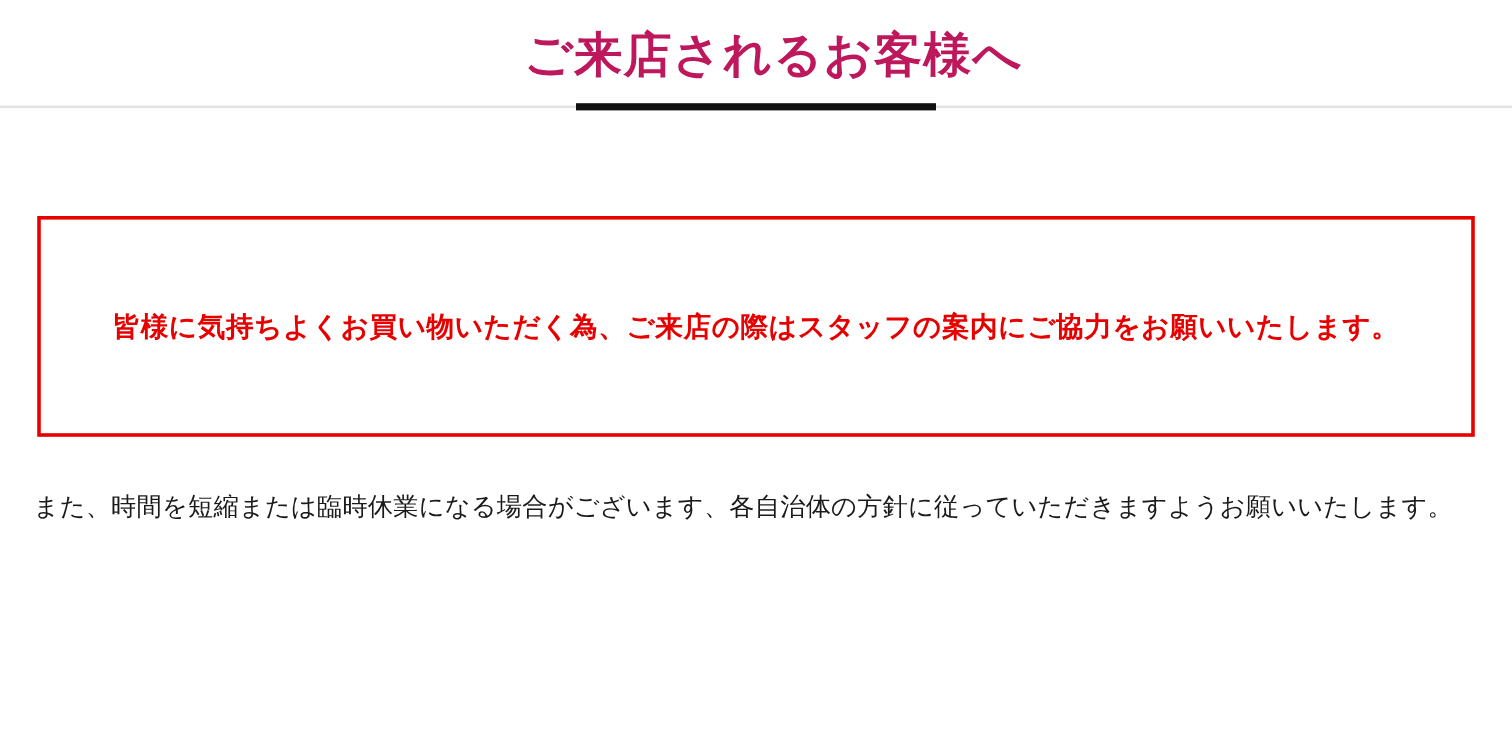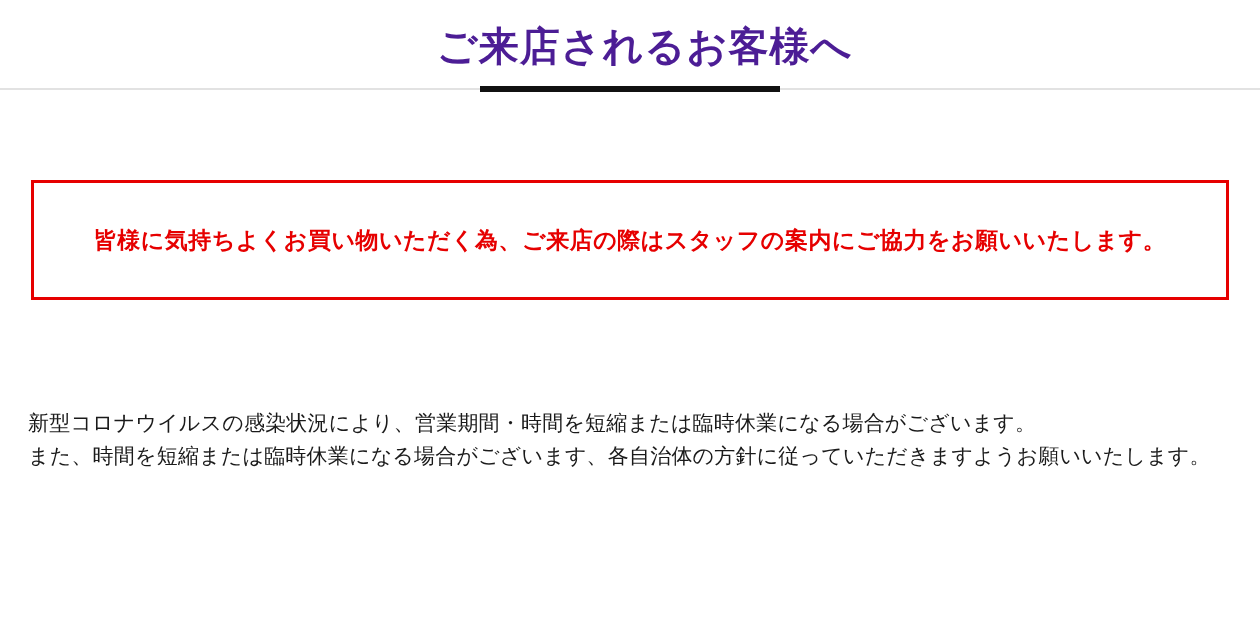--- a/index.html
+++ b/index.html
@@ -27,21 +27,21 @@
   .title-block {
     position: relative;
     padding-top: 22px;
     text-align: center;
   }
   .page-title {
     font-size: 40px;
     font-weight: bold;
     letter-spacing: 1px;
     line-height: 1.2;
-    color: #4c1d95;
+    color: #be185d;
     margin: 0;
     display: block;
     padding-left: 29px;
   }
   .title-rule {
     position: absolute;
     left: 0;
     top: 88px;
     width: 1260px;
     height: 2px;
@@ -56,21 +56,21 @@
     height: 6px;
     background: #111111;
   }
 
   
   .notice-box {
     position: absolute;
     left: 31px;
     top: 180px;
     width: 1198px;
-    height: 120px;
+    height: 184px;
     border: 3px solid #e60000;
     box-sizing: border-box;
     display: flex;
     align-items: center;
     justify-content: center;
   }
   .notice-text {
     color: #e60000;
     font-size: 23px;
     font-weight: bold;
@@ -112,17 +112,16 @@
     <h1 class="page-title">ご来店されるお客様へ</h1>
     <div class="title-rule"></div>
     <div class="title-underline"></div>
   </div>
 
   <div class="notice-box">
     <p class="notice-text">皆様に気持ちよくお買い物いただく為、ご来店の際はスタッフの案内にご協力をお願いいたします。</p>
   </div>
 
   <div class="body-block">
-    <p class="body-line">新型コロナウイルスの感染状況により、営業期間・時間を短縮または臨時休業になる場合がございます。</p>
     <p class="body-line">また、時間を短縮または臨時休業になる場合がございます、各自治体の方針に従っていただきますようお願いいたします。</p>
   </div>
 
 </div>
 
 </body></html>

